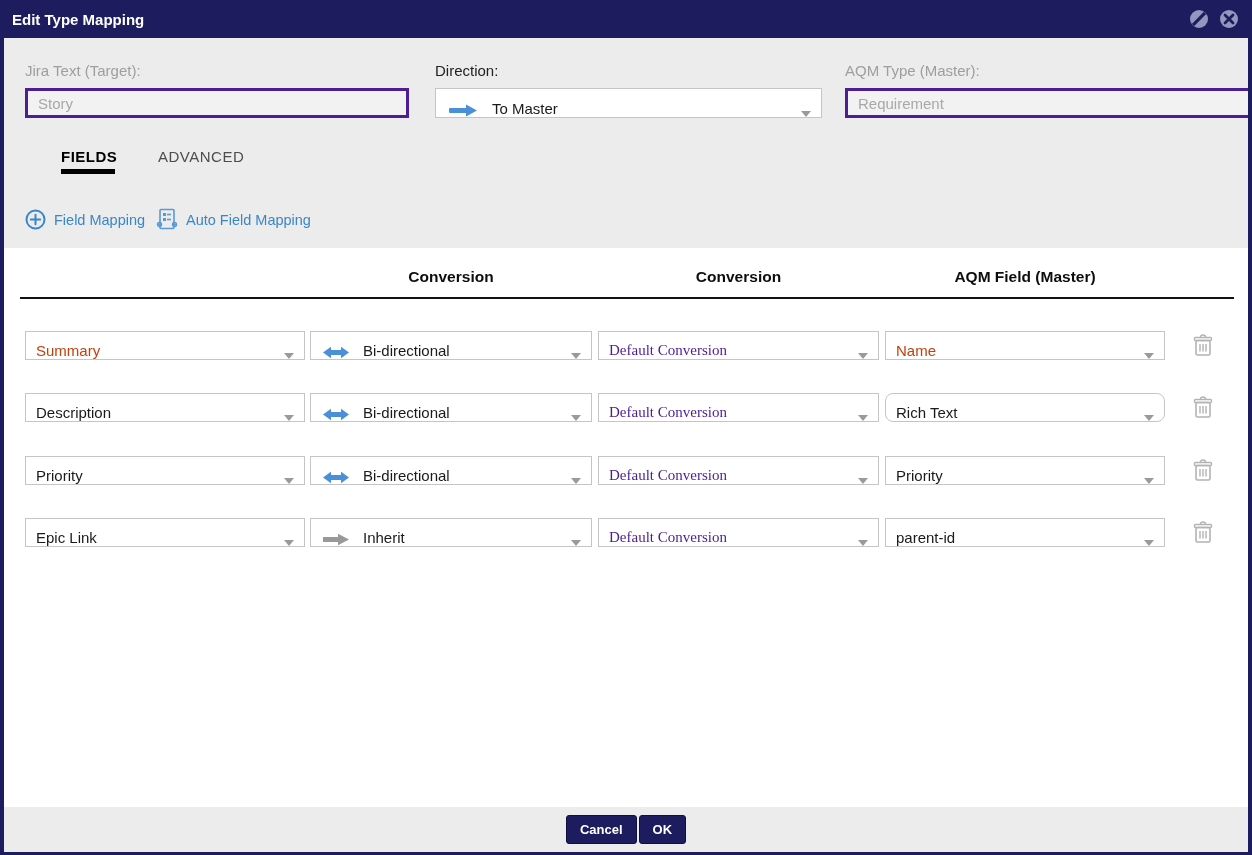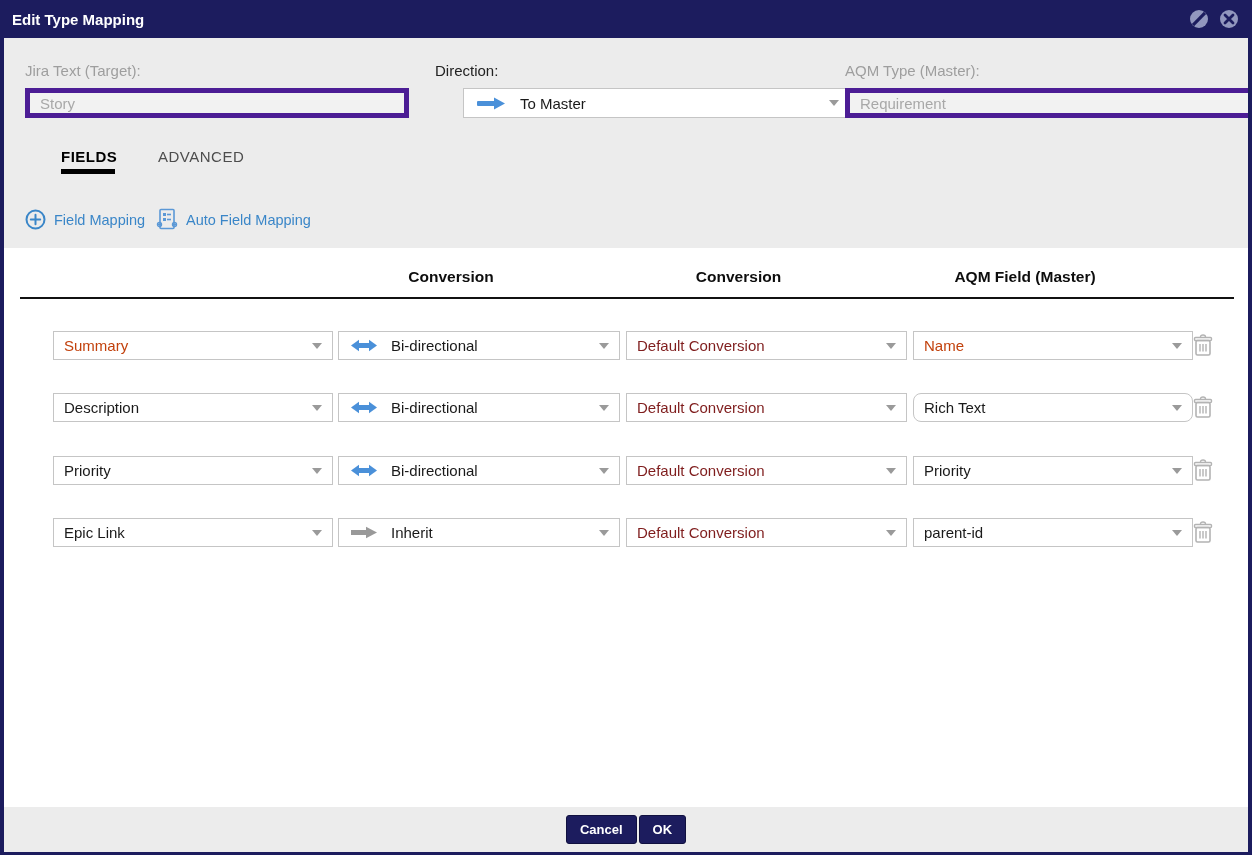--- a/index.html
+++ b/index.html
@@ -30,38 +30,38 @@
   .main-section { position:absolute; left:4px; top:248px; width:1244px; height:559px; background:#ffffff; }
   .footer-section { position:absolute; left:4px; top:807px; width:1244px; height:45px; background:#ececec;
     display:flex; align-items:center; justify-content:center; gap:2px; }
 
   
   .fld-label { position:absolute; font-size:15px; }
   .lbl-gray { color:#9e9e9e; }
   .lbl-dark { color:#222; }
 
   .input-disabled {
-    position:absolute; height:30px; background:#f2f2f2; border:5px solid #4c1d95;
+    position:absolute; height:30px; background:#f2f2f2; border:3px solid #4c1d95;
     color:#a8a8a8; font-size:15px; padding:0 10px; font-family:"Liberation Sans", sans-serif;
   }
 
   .dd {
     position:absolute; height:29px; background:#fff; border:1px solid #c5c5c5;
-    display:flex; align-items:center; font-size:15px; color:#1a1a1a; cursor:pointer;margin-left:28px;
+    display:flex; align-items:flex-end; font-size:15px; color:#1a1a1a; cursor:pointer;
   }
   .dd .txt { padding-left:10px; flex:1; white-space:nowrap; overflow:hidden; }
   .dd .chev {
     margin-right:10px; width:0; height:0; flex:0 0 auto;
     border-left:5px solid transparent; border-right:5px solid transparent;
     border-top:6px solid #9a9a9a;
   }
   .dd .dir-icon { margin-left:12px; display:flex; align-items:center; flex:0 0 auto; }
   .dd.with-icon .txt { padding-left:14px; }
   .dd.disabled { cursor:default; }
-  .dd.disabled .txt { color:#7f1d1d; }
+  .dd.disabled .txt { color:#4c1d95;font-family:Liberation Serif, serif; }
   .dd.red .txt { color:#c2410c; font-weight:normal; }
 
   
   .tab { position:absolute; top:148px; font-size:15px; letter-spacing:0.5px; cursor:pointer; }
   .tab-active { font-weight:bold; color:#000; }
   .tab-underline { position:absolute; left:57px; top:169px; width:54px; height:5px; background:#000; }
   .tab-inactive { color:#4d4d4d; }
 
   
   .link-btn {

